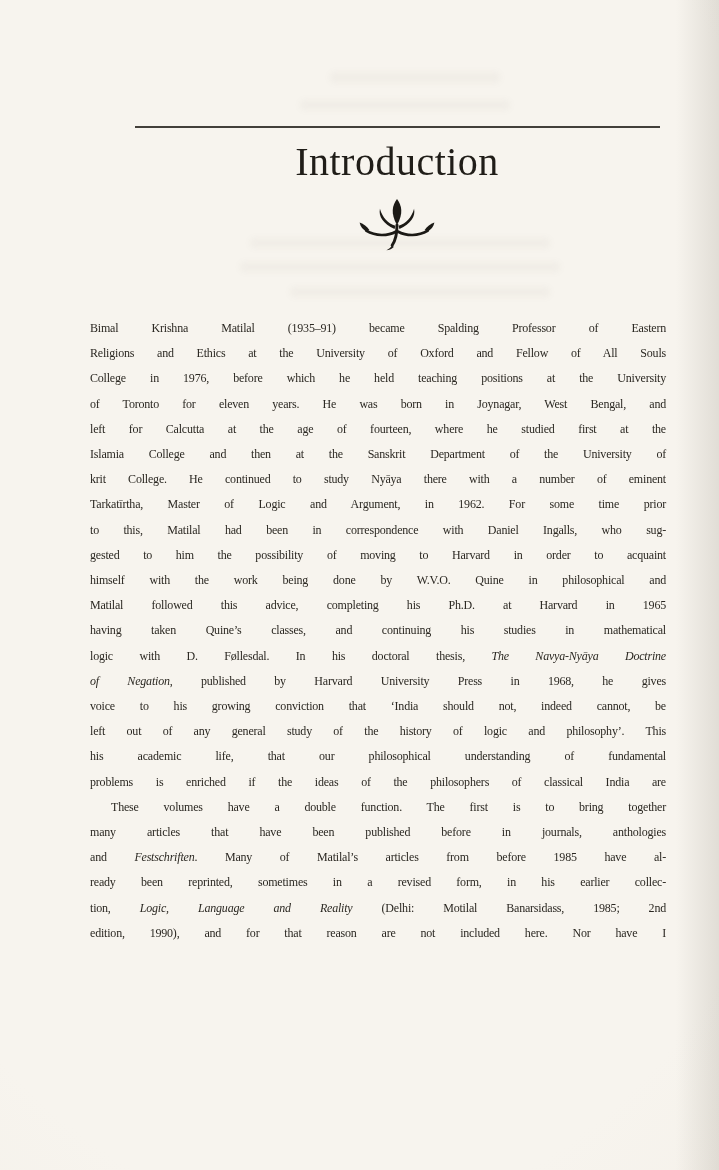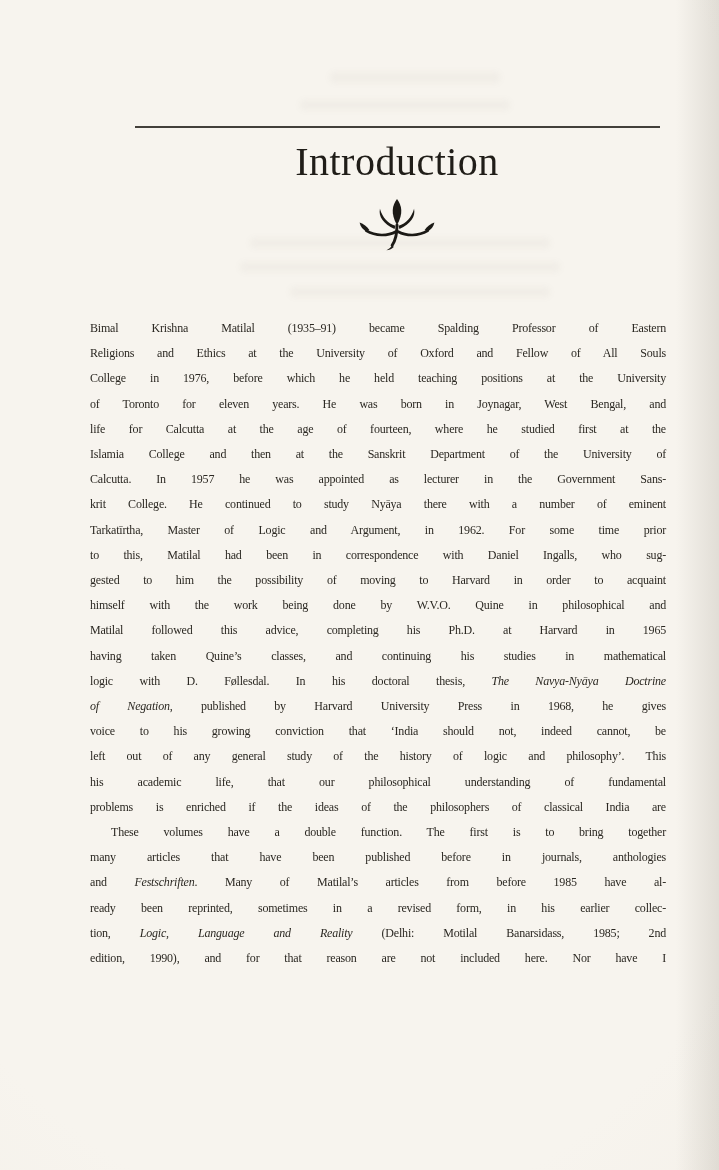--- a/index.html
+++ b/index.html
@@ -103,23 +103,22 @@
       </g>
     </svg>
   </div>
 
   <div class="body-text">
       <div class="para">
         <div class="line just"><span>Bimal Krishna Matilal (1935–91) became Spalding Professor of Eastern</span></div>
         <div class="line just"><span>Religions and Ethics at the University of Oxford and Fellow of All Souls</span></div>
         <div class="line just"><span>College in 1976, before which he held teaching positions at the University</span></div>
         <div class="line just"><span>of Toronto for eleven years. He was born in Joynagar, West Bengal, and</span></div>
-        <div class="line just"><span>life for Calcutta at the age of fourteen, where he studied first at the</span></div>
+        <div class="line just"><span>left for Calcutta at the age of fourteen, where he studied first at the</span></div>
         <div class="line just"><span>Islamia College and then at the Sanskrit Department of the University of</span></div>
-        <div class="line just"><span>Calcutta. In 1957 he was appointed as lecturer in the Government Sans-</span></div>
         <div class="line just"><span>krit College. He continued to study Nyāya there with a number of eminent</span></div>
         <div class="line just"><span>Tarkatīrtha, Master of Logic and Argument, in 1962. For some time prior</span></div>
         <div class="line just"><span>to this, Matilal had been in correspondence with Daniel Ingalls, who sug-</span></div>
         <div class="line just"><span>gested to him the possibility of moving to Harvard in order to acquaint</span></div>
         <div class="line just"><span>himself with the work being done by W.V.O. Quine in philosophical and</span></div>
         <div class="line just"><span>Matilal followed this advice, completing his Ph.D. at Harvard in 1965</span></div>
         <div class="line just"><span>having taken Quine’s classes, and continuing his studies in mathematical</span></div>
         <div class="line just"><span>logic with D. Føllesdal. In his doctoral thesis, </span><span class="it">The Navya-Nyāya Doctrine</span></div>
         <div class="line just"><span class="it">of Negation</span><span>, published by Harvard University Press in 1968, he gives</span></div>
         <div class="line just"><span>voice to his growing conviction that ‘India should not, indeed cannot, be</span></div>

